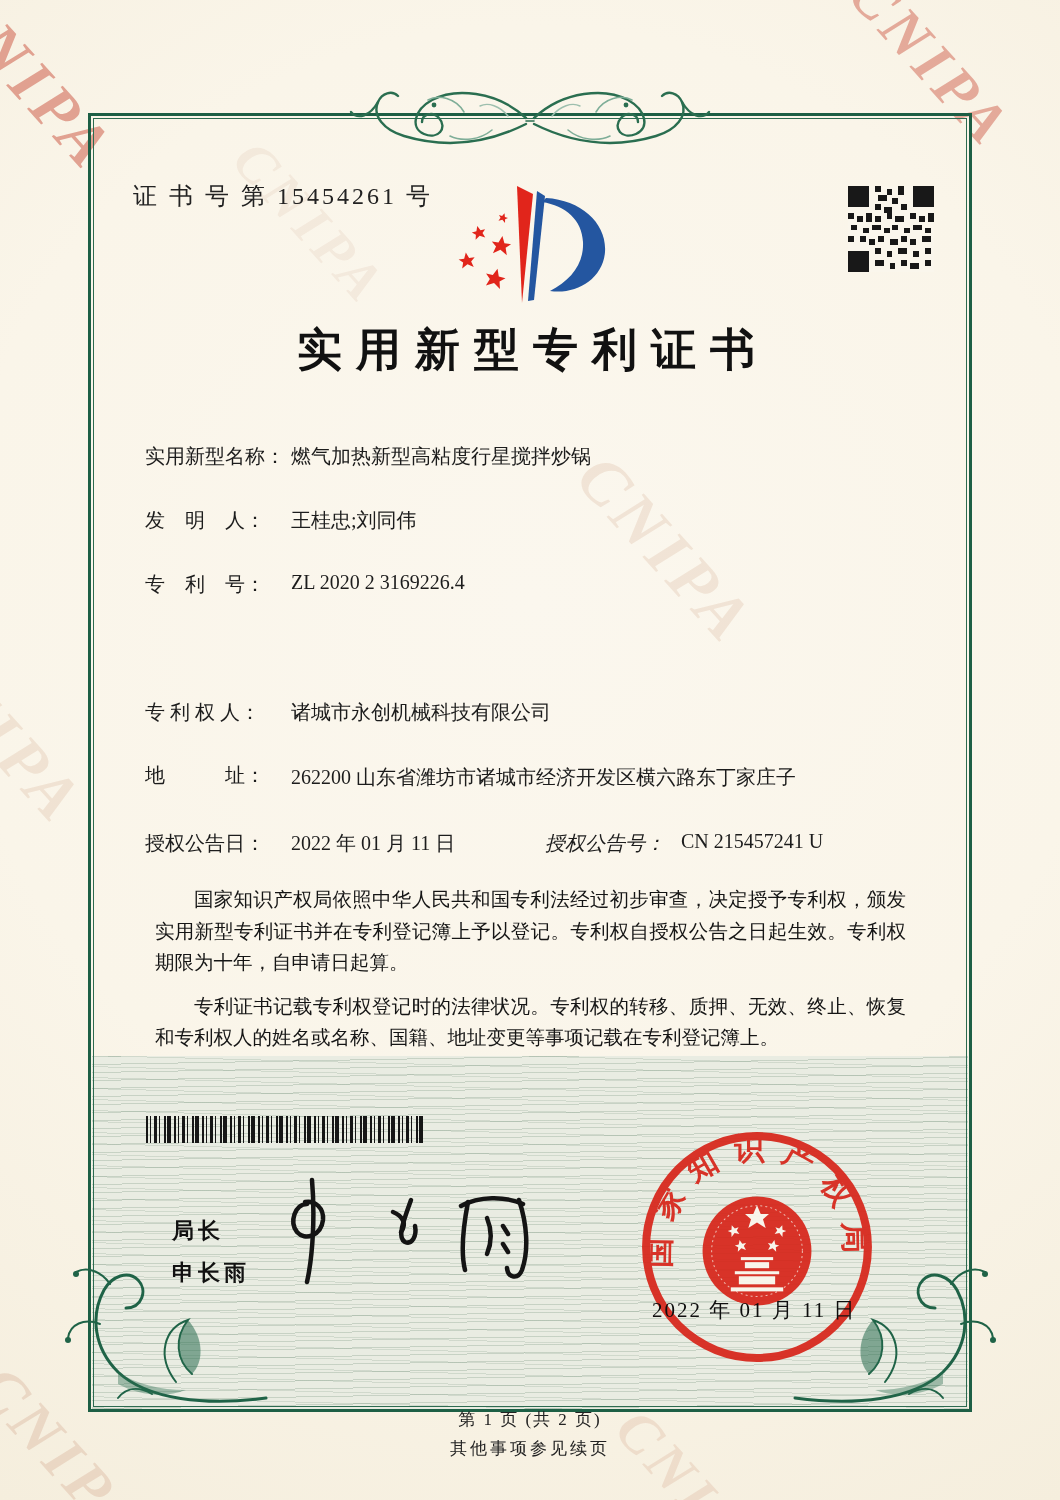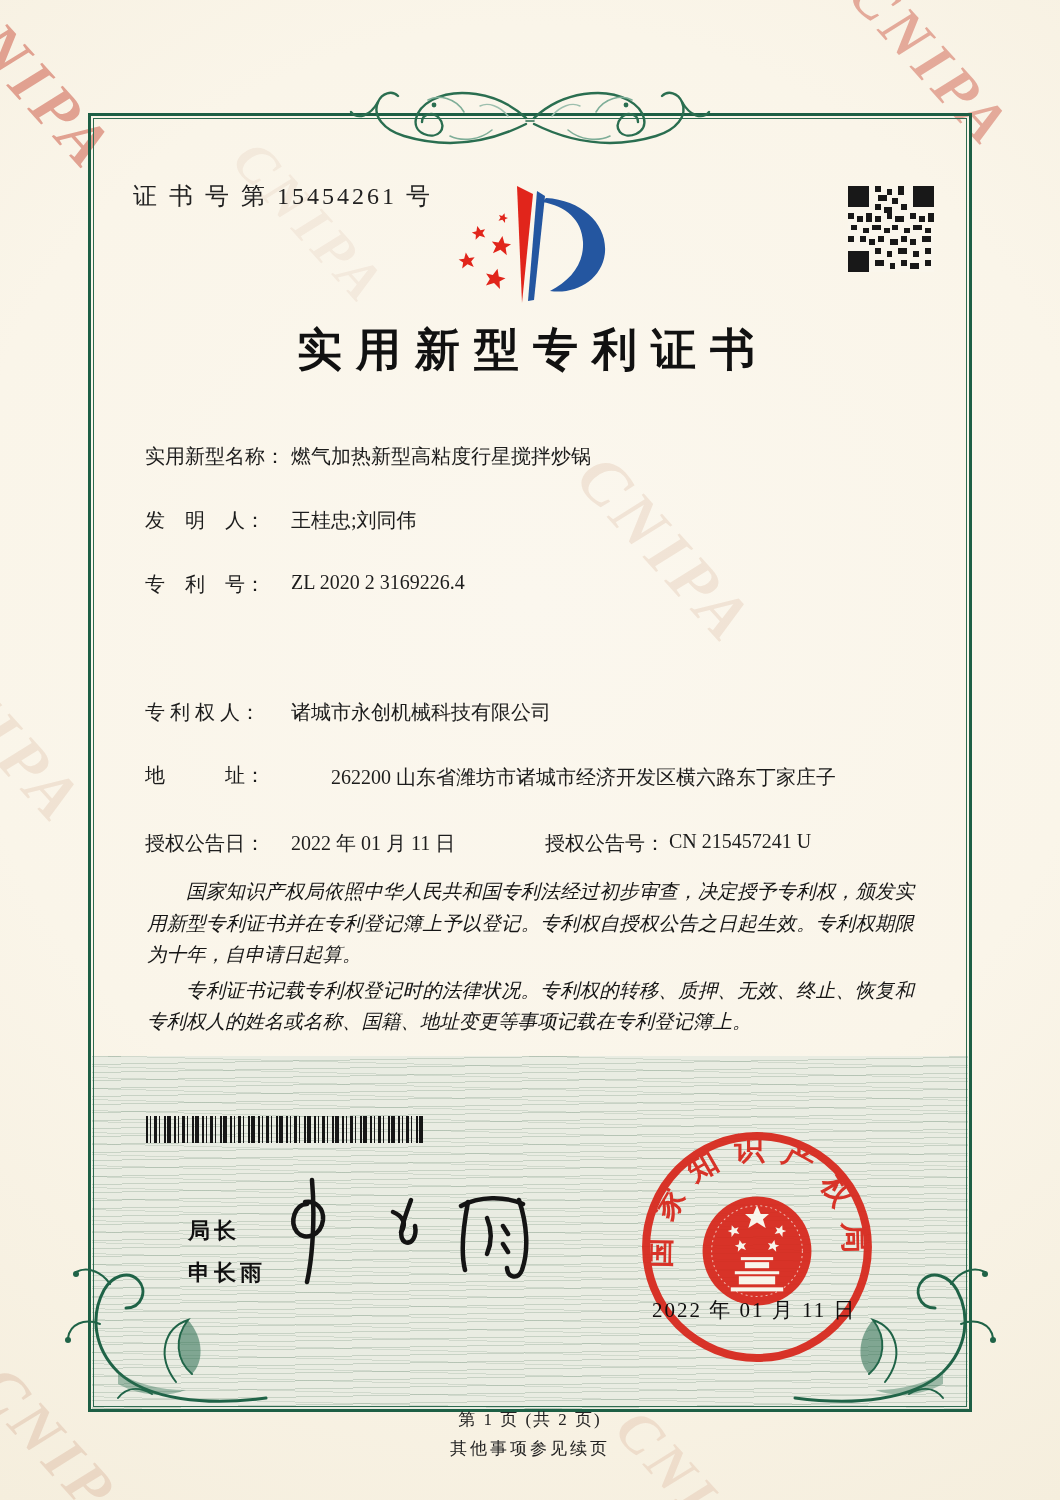--- a/index.html
+++ b/index.html
@@ -60,43 +60,43 @@
   
   .row{position:absolute;left:145px;font-size:20px;color:#1c1c1c;z-index:4;white-space:nowrap;}
   .row .label{display:inline-block;min-width:146px;vertical-align:top;}
   .row .value{display:inline-block;vertical-align:top;}
   .row-name{top:443px;}
   .row-inventor{top:507px;}
   .row-patno{top:571px;}
   .row-appdate{top:635px;}
   .row-patentee{top:699px;}
   .row-address{top:762px;}
-  .row-address .value{white-space:normal;width:640px;line-height:1.5;margin-left:40px;}
+  .row-address .value{white-space:normal;width:640px;line-height:1.5;}
   .row-grant{top:830px;}
   .row-grant .pair2{position:absolute;left:400px;top:0;}
-  .row-grant .pair2 .label{min-width:0;margin-right:4px;}
+  .row-grant .pair2 .label{min-width:0;margin-right:16px;font-style:italic;}
   
   .paras{
     position:absolute;left:143px;top:872px;width:775px;z-index:4;
     font-size:19.5px;line-height:1.62;text-align:justify;color:#151515;
   }
-  .paras p{margin:4px;text-indent:2em;font-style:italic;}
+  .paras p{margin:12px;text-indent:2em;}
   
   .barcode{
     position:absolute;left:146px;top:1116px;width:278px;height:27px;z-index:4;
     background:repeating-linear-gradient(90deg,
       #161616 0 2px, rgba(0,0,0,0) 2px 4px,
       #161616 4px 5px, rgba(0,0,0,0) 5px 8px,
       #161616 8px 11px, rgba(0,0,0,0) 11px 13px,
       #161616 13px 14px, rgba(0,0,0,0) 14px 18px,
       #161616 18px 20px, rgba(0,0,0,0) 20px 21px,
       #161616 21px 25px, rgba(0,0,0,0) 25px 28px);
   }
   .signer-title,.signer-name{
-    position:absolute;left:188px;z-index:4;
+    position:absolute;left:172px;z-index:4;
     font-family:Liberation Serif, serif;
     font-weight:700;font-size:22px;letter-spacing:4px;color:#111;
   }
   .signer-title{top:1216px;}
   .signer-name{top:1258px;}
   .signature{position:absolute;left:265px;top:1170px;z-index:5;}
   .seal{position:absolute;left:636px;top:1124px;z-index:4;opacity:.93;}
   .seal-date{
     position:absolute;left:652px;top:1296px;z-index:6;
     font-size:21px;letter-spacing:2px;color:#0e0e0e;white-space:nowrap;

